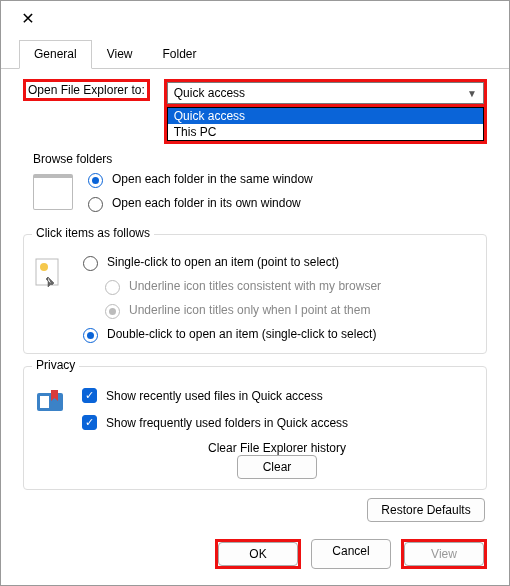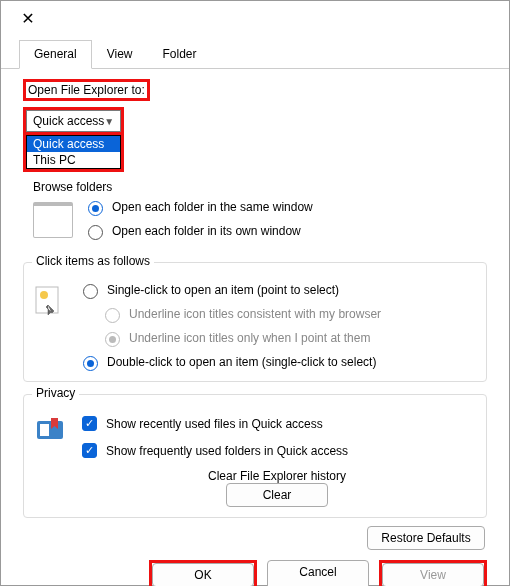--- a/index.html
+++ b/index.html
@@ -5,21 +5,21 @@
 * { box-sizing: border-box; font-family: 'Segoe UI', Tahoma, sans-serif; font-size: 12px; }
 body { margin: 0; background: #fff; width: 510px; height: 586px; overflow: hidden; }
 .window { width: 510px; height: 586px; background: #fff; border: 1px solid #999; display: flex; flex-direction: column; }
 .titlebar { display: flex; justify-content: space-between; align-items: center; padding: 8px 12px; }
 .title { font-size: 14px; }
 .close { font-size: 16px; width: 30px; text-align: center; cursor: pointer; }
 .tabs { display: flex; padding: 4px 18px 0 18px; border-bottom: 1px solid #ccc; }
 .tab { padding: 6px 14px; border: 1px solid transparent; cursor: pointer; }
 .tab.active { border: 1px solid #ccc; border-bottom: 1px solid #fff; margin-bottom: -1px; background: #fff; }
 .body { padding: 10px 22px 0 22px; flex: 1; position: relative; }
-.row-open { display: flex; align-items: flex-start; gap: 6px; margin-bottom: 6px; position: relative; flex-direction: column; }
+.row-open { display: flex; align-items: flex-start; gap: 14px; margin-bottom: 6px; position: relative; }
 .hl-red { border: 3px solid #e11; }
 .open-label { padding: 1px 2px; white-space: nowrap; }
 .combo-wrap { flex: 1; position: relative; }
 .combo { display: flex; justify-content: space-between; align-items: center; border: 1px solid #7a7a7a; height: 22px; padding: 0 6px; background: #fff; cursor: pointer; }
 .combo .chev { color: #555; font-size: 10px; }
 .dropdown { position: absolute; left: 0; right: 0; top: 22px; border: 1px solid #000; background: #fff; z-index: 5; }
 .dropdown .opt { padding: 1px 6px; cursor: pointer; }
 .dropdown .opt.sel { background: #0a64d8; color: #fff; }
 .group { border: 1px solid #ddd; border-radius: 4px; padding: 14px 10px 10px 10px; margin: 12px 0 6px 0; position: relative; }
 .group.first { border: none; padding-top: 2px; margin-top: 2px; }
@@ -35,21 +35,21 @@
 .radio:checked::after { content: ""; position: absolute; inset: 3px; background: #0a64d8; border-radius: 50%; }
 .radio:disabled { border-color: #bbb; }
 .radio:disabled:checked::after { background: #bbb; }
 .check { appearance: none; width: 15px; height: 15px; border: 1px solid #555; border-radius: 3px; position: relative; cursor: pointer; flex-shrink:0;}
 .check:checked { background: #0a64d8; border-color: #0a64d8; }
 .check:checked::after { content: "✓"; color: #fff; position: absolute; inset: 0; text-align: center; line-height: 13px; font-size: 11px; }
 .click-icon { width: 34px; height: 40px; flex-shrink: 0; margin-top: 4px; position: relative; }
 .click-icon svg { width: 34px; height: 40px; }
 .priv-icon { width: 34px; height: 30px; flex-shrink:0; margin-top:2px; }
 .clear-row { display: flex; justify-content: space-between; align-items: center; margin: 8px 0 0 44px; flex-direction: column; }
-.btn { border: 1px solid #aaa; background: #fdfdfd; border-radius: 4px; padding: 4px 0; width: 102px; text-align: center; cursor: pointer; }
+.btn { border: 1px solid #aaa; background: #fdfdfd; border-radius: 4px; padding: 4px 0; width: 80px; text-align: center; cursor: pointer; }
 .btn.wide { width: 118px; }
 .restore-row { display: flex; justify-content: flex-end; margin-top: 8px; padding-right: 2px; }
 .footer { display: flex; justify-content: flex-end; gap: 10px; padding: 10px 22px 16px 0; }
 .btn.disabled { color: #999; }
 .combo-hl { border: 3px solid #e11; padding: 0; }
 .dropdown-hl { border: 3px solid #e11; border-top: none; }
 </style>
 </head>
 <body>
 

